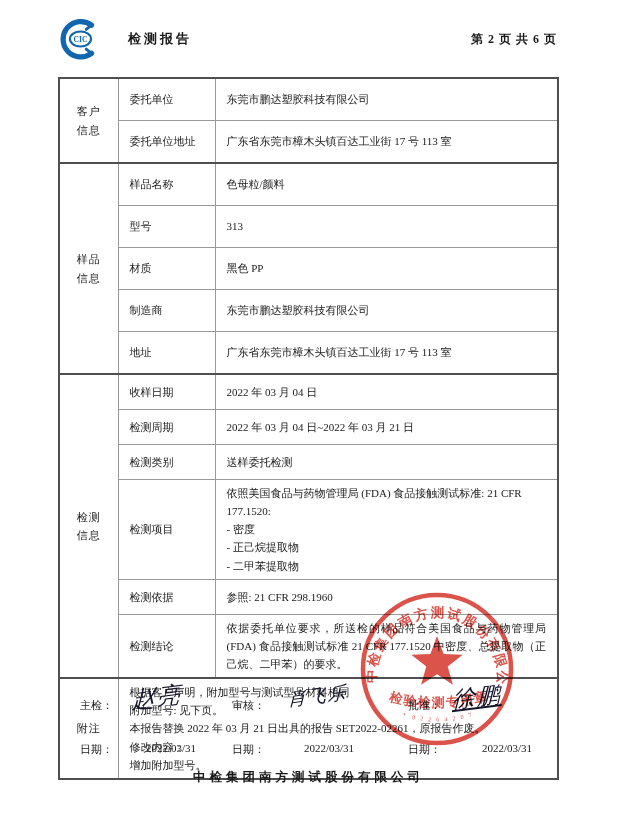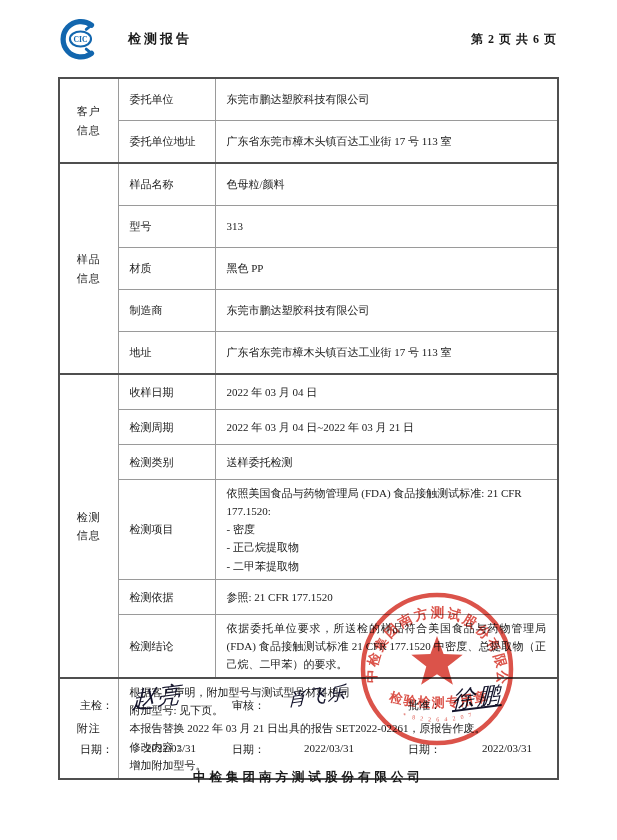--- a/index.html
+++ b/index.html
@@ -121,21 +121,21 @@
         <td>检测项目</td>
         <td class="val">
           <span class="cellline">依照美国食品与药物管理局 (FDA) 食品接触测试标准: 21 CFR 177.1520:</span>
           <span class="cellline">- 密度</span>
           <span class="cellline">- 正己烷提取物</span>
           <span class="cellline">- 二甲苯提取物</span>
         </td>
       </tr>
       <tr class="h27">
         <td>检测依据</td>
-        <td class="val">参照: 21 CFR 177.1520</td>
+        <td class="val">参照: 21 CFR 298.1960</td>
       </tr>
       <tr>
         <td>检测结论</td>
         <td class="val just">依据委托单位要求，所送检的样品符合美国食品与药物管理局 (FDA) 食品接触测试标准 21 CFR 177.1520 中密度、总提取物（正己烷、二甲苯）的要求。</td>
       </tr>
 
       <tr class="sec">
         <td class="sec-label">附注</td>
         <td class="val" colspan="2">
           <span class="cellline">根据客户声明，附加型号与测试型号材料相同</span>

